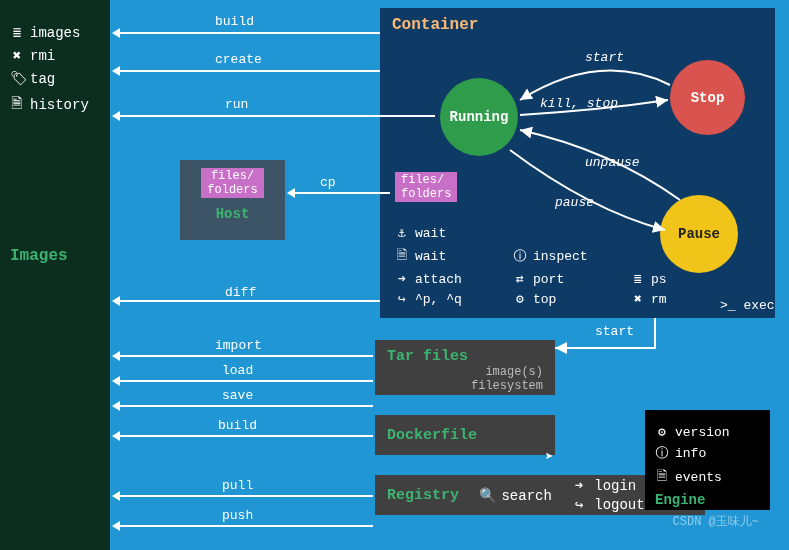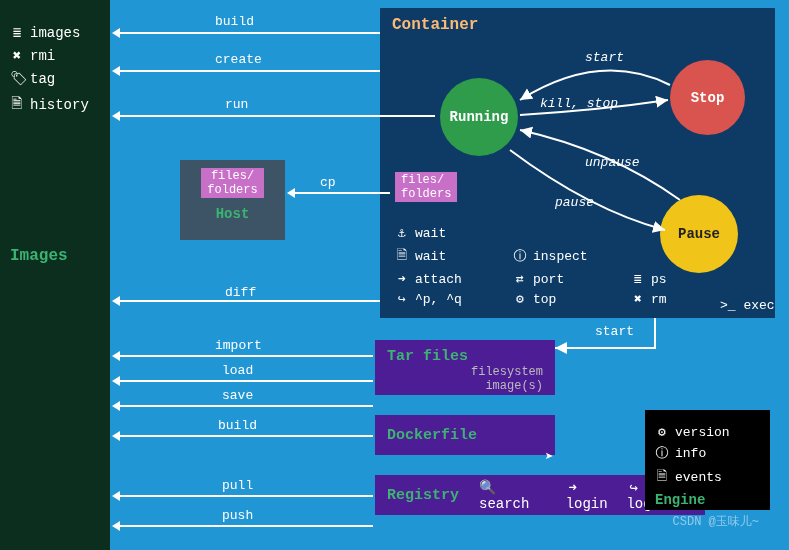--- a/index.html
+++ b/index.html
@@ -46,21 +46,21 @@
     width: 105px; height: 80px;
     background: #3d5366;
     text-align: center;
     padding-top: 8px;
   }
   .ff { background: #c86fc8; display: inline-block; padding: 1px 6px; color: #fff; font-size: 12px; }
   .host-label { color: #3CB371; font-weight: bold; margin-top: 8px; }
   .ff2 { position: absolute; left: 395px; top: 172px; }
   .box2 {
     position: absolute;
-    background: #4c1d95;
+    background: #404040;
     padding: 8px 12px;
   }
   .tarfiles { left: 375px; top: 340px; width: 180px; height: 55px; }
   .dockerfile { left: 375px; top: 415px; width: 180px; height: 40px; display:flex; align-items:center; }
   .registry { left: 375px; top: 475px; width: 330px; height: 40px; display:flex; align-items:center; gap:20px; }
   .engine {
     position: absolute;
     left: 645px; top: 410px;
     width: 125px; height: 100px;
     background: #000;
@@ -237,32 +237,32 @@
 <div class="arrow-line" style="left:115px;top:525px;width:258px"></div>
 <div class="lbl" style="left:222px;top:508px">push</div>
 
 <div class="lbl" style="left:595px;top:324px">start</div>
 <svg style="position:absolute;left:555px;top:318px;width:120px;height:40px">
     <path d="M 100 0 L 100 30 L 0 30" stroke="#fff" fill="none" stroke-width="2" marker-end="url(#ah)"></path>
   </svg>
 
 <div class="box2 tarfiles">
   <div class="box-title">Tar files</div>
+  <div class="sub" style="text-align:right">image(s)</div>
   <div class="sub" style="text-align:right">filesystem</div>
-  <div class="sub" style="text-align:right">image(s)</div>
 </div>
 
 <div class="box2 dockerfile">
   <div class="box-title">Dockerfile</div>
 </div>
 
 <div class="box2 registry">
   <div class="box-title">Registry</div>
   <div><span class="icon">🔍</span> <span>search</span></div>
-  <div style="display:flex;flex-direction:row;gap:2px">
+  <div style="display:flex;flex-direction:column;gap:2px">
     <div><span class="icon">➜</span> <span>login</span></div>
     <div><span class="icon">↪</span> <span>logout</span></div>
   </div>
 </div>
 
 <div class="engine">
   <div class="engine-item">
       <span class="icon">⚙</span>
       <span>version</span>
     </div>

